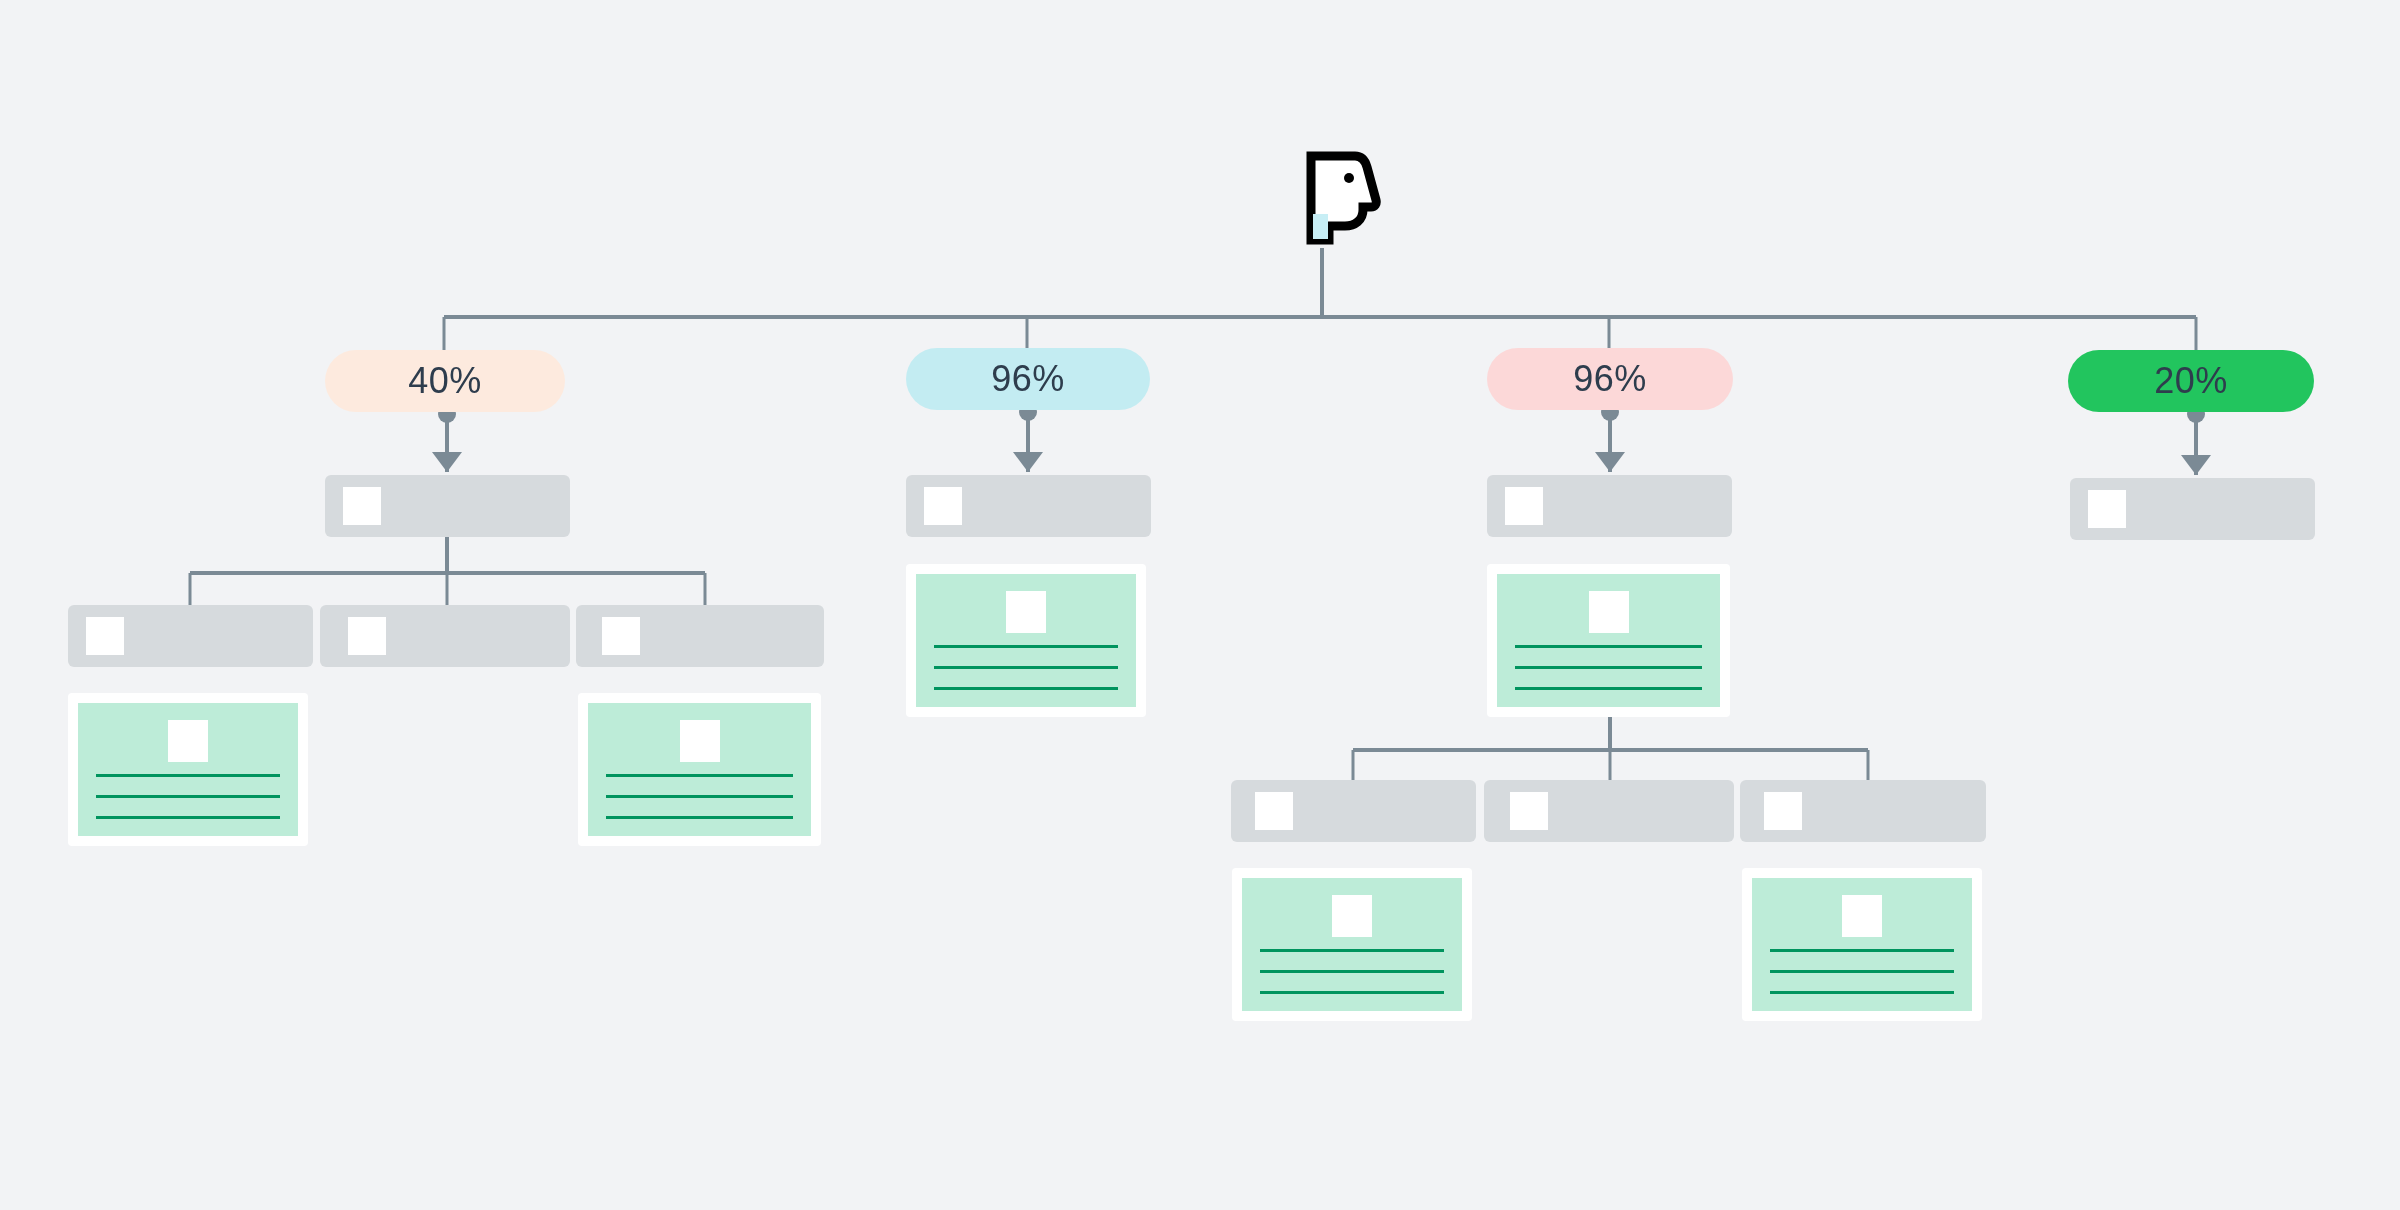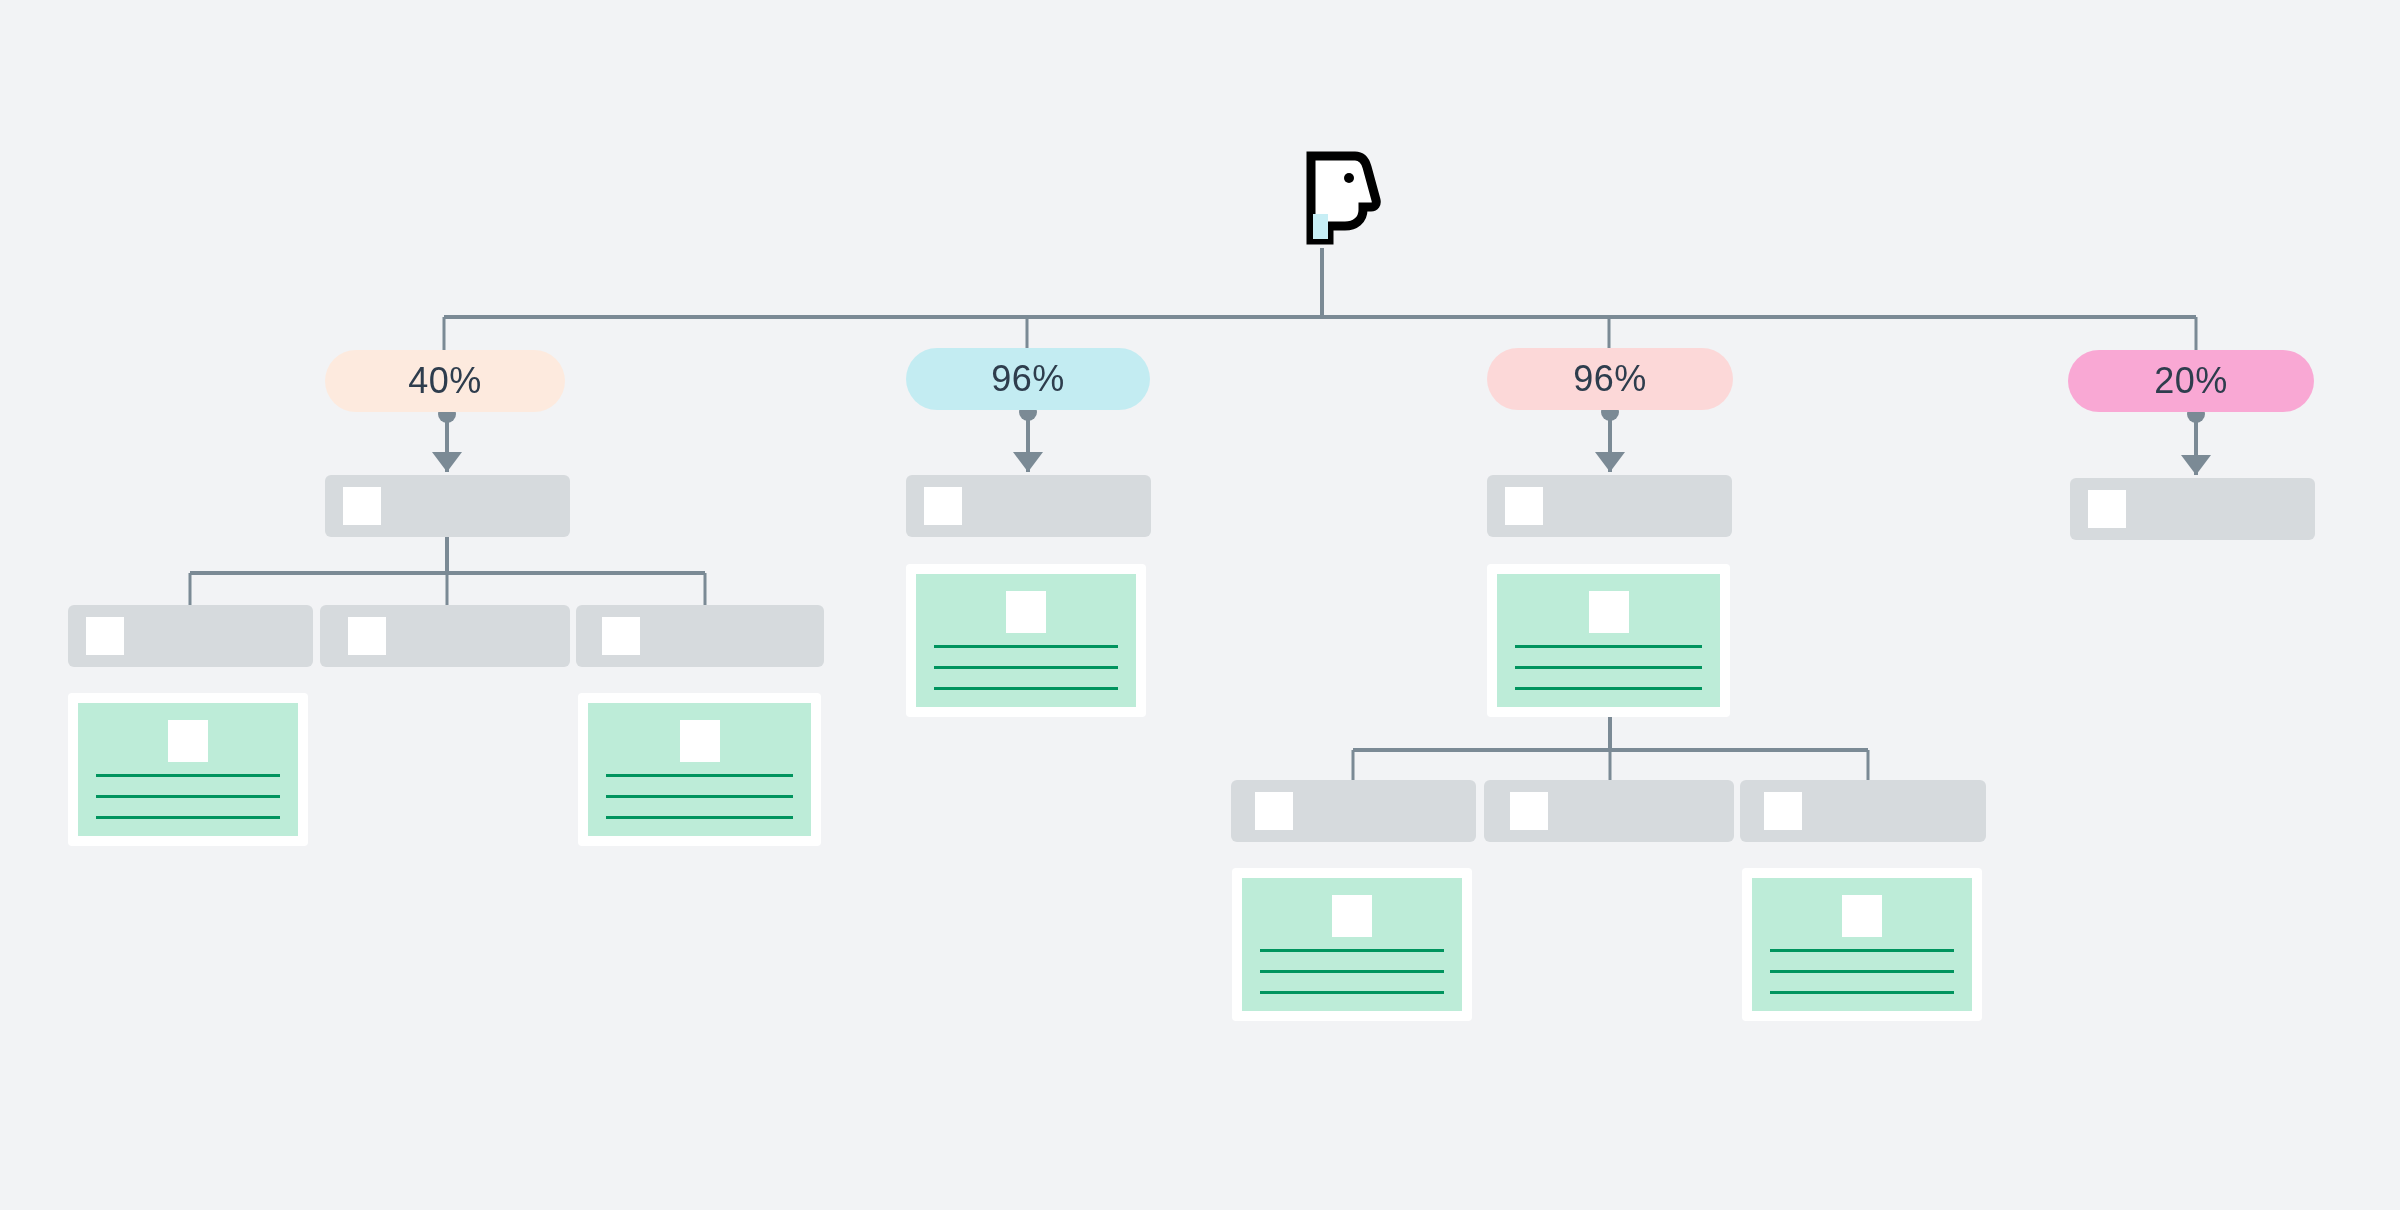--- a/index.html
+++ b/index.html
@@ -223,19 +223,19 @@
       <div class="card" style="left: 1742px; top: 868px; width: 240px; height: 153px;">
         <div class="inner" style="background: rgb(189, 236, 216);">
           <div class="thumb"></div>
           <div class="lines">
             <i style="background: rgb(0, 148, 94);"></i>
             <i style="background: rgb(0, 148, 94);"></i>
             <i style="background: rgb(0, 148, 94);"></i>
           </div>
         </div>
       </div>
-      <div class="pill" style="left: 2068px; top: 350px; width: 246px; height: 62px; background: #f9a8d4; color: rgb(46, 61, 77); text-align: center;">20%</div>
+      <div class="pill" style="left: 2068px; top: 350px; width: 246px; height: 62px; background: #22c55e; color: rgb(46, 61, 77); text-align: center;">20%</div>
       <div class="gbox" style="left: 2070px; top: 478px; width: 245px; height: 62px; background: rgb(214, 218, 221);">
         <div class="thumb" style="left: 18px; top: 12px; width: 38px; height: 38px;"></div>
       </div>
     </div>
 
 </div>
 
 </body></html>

